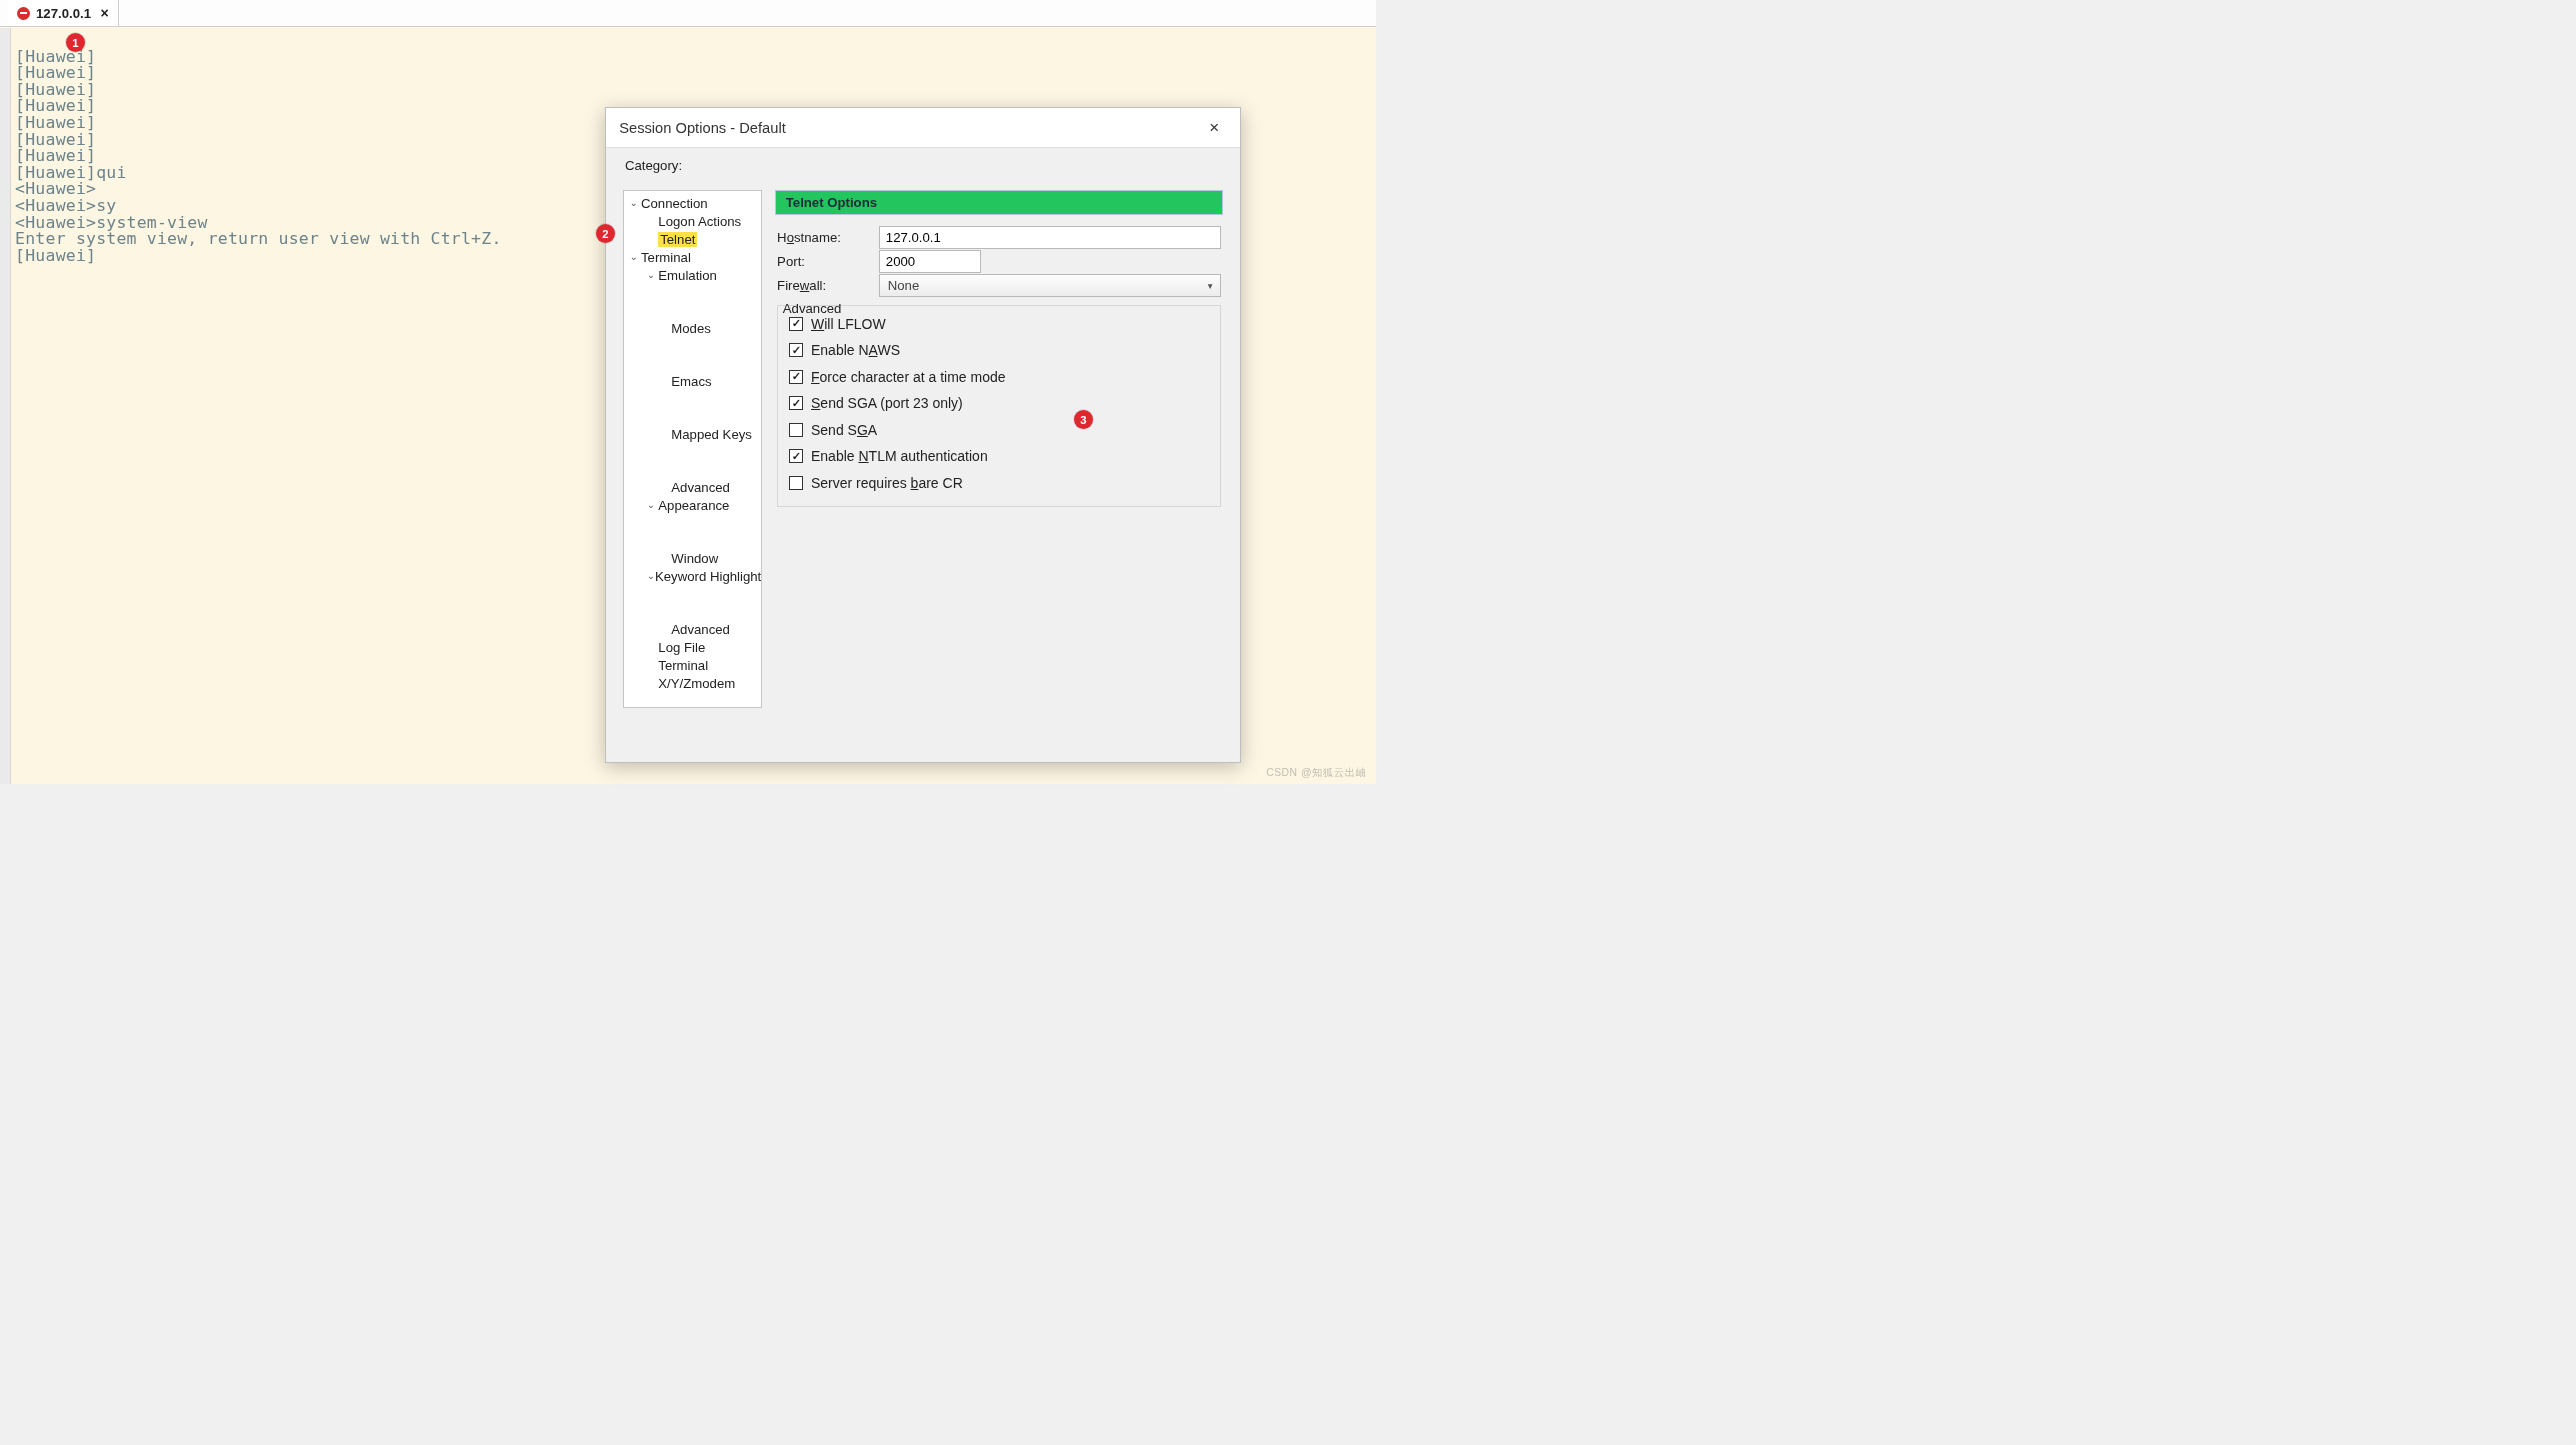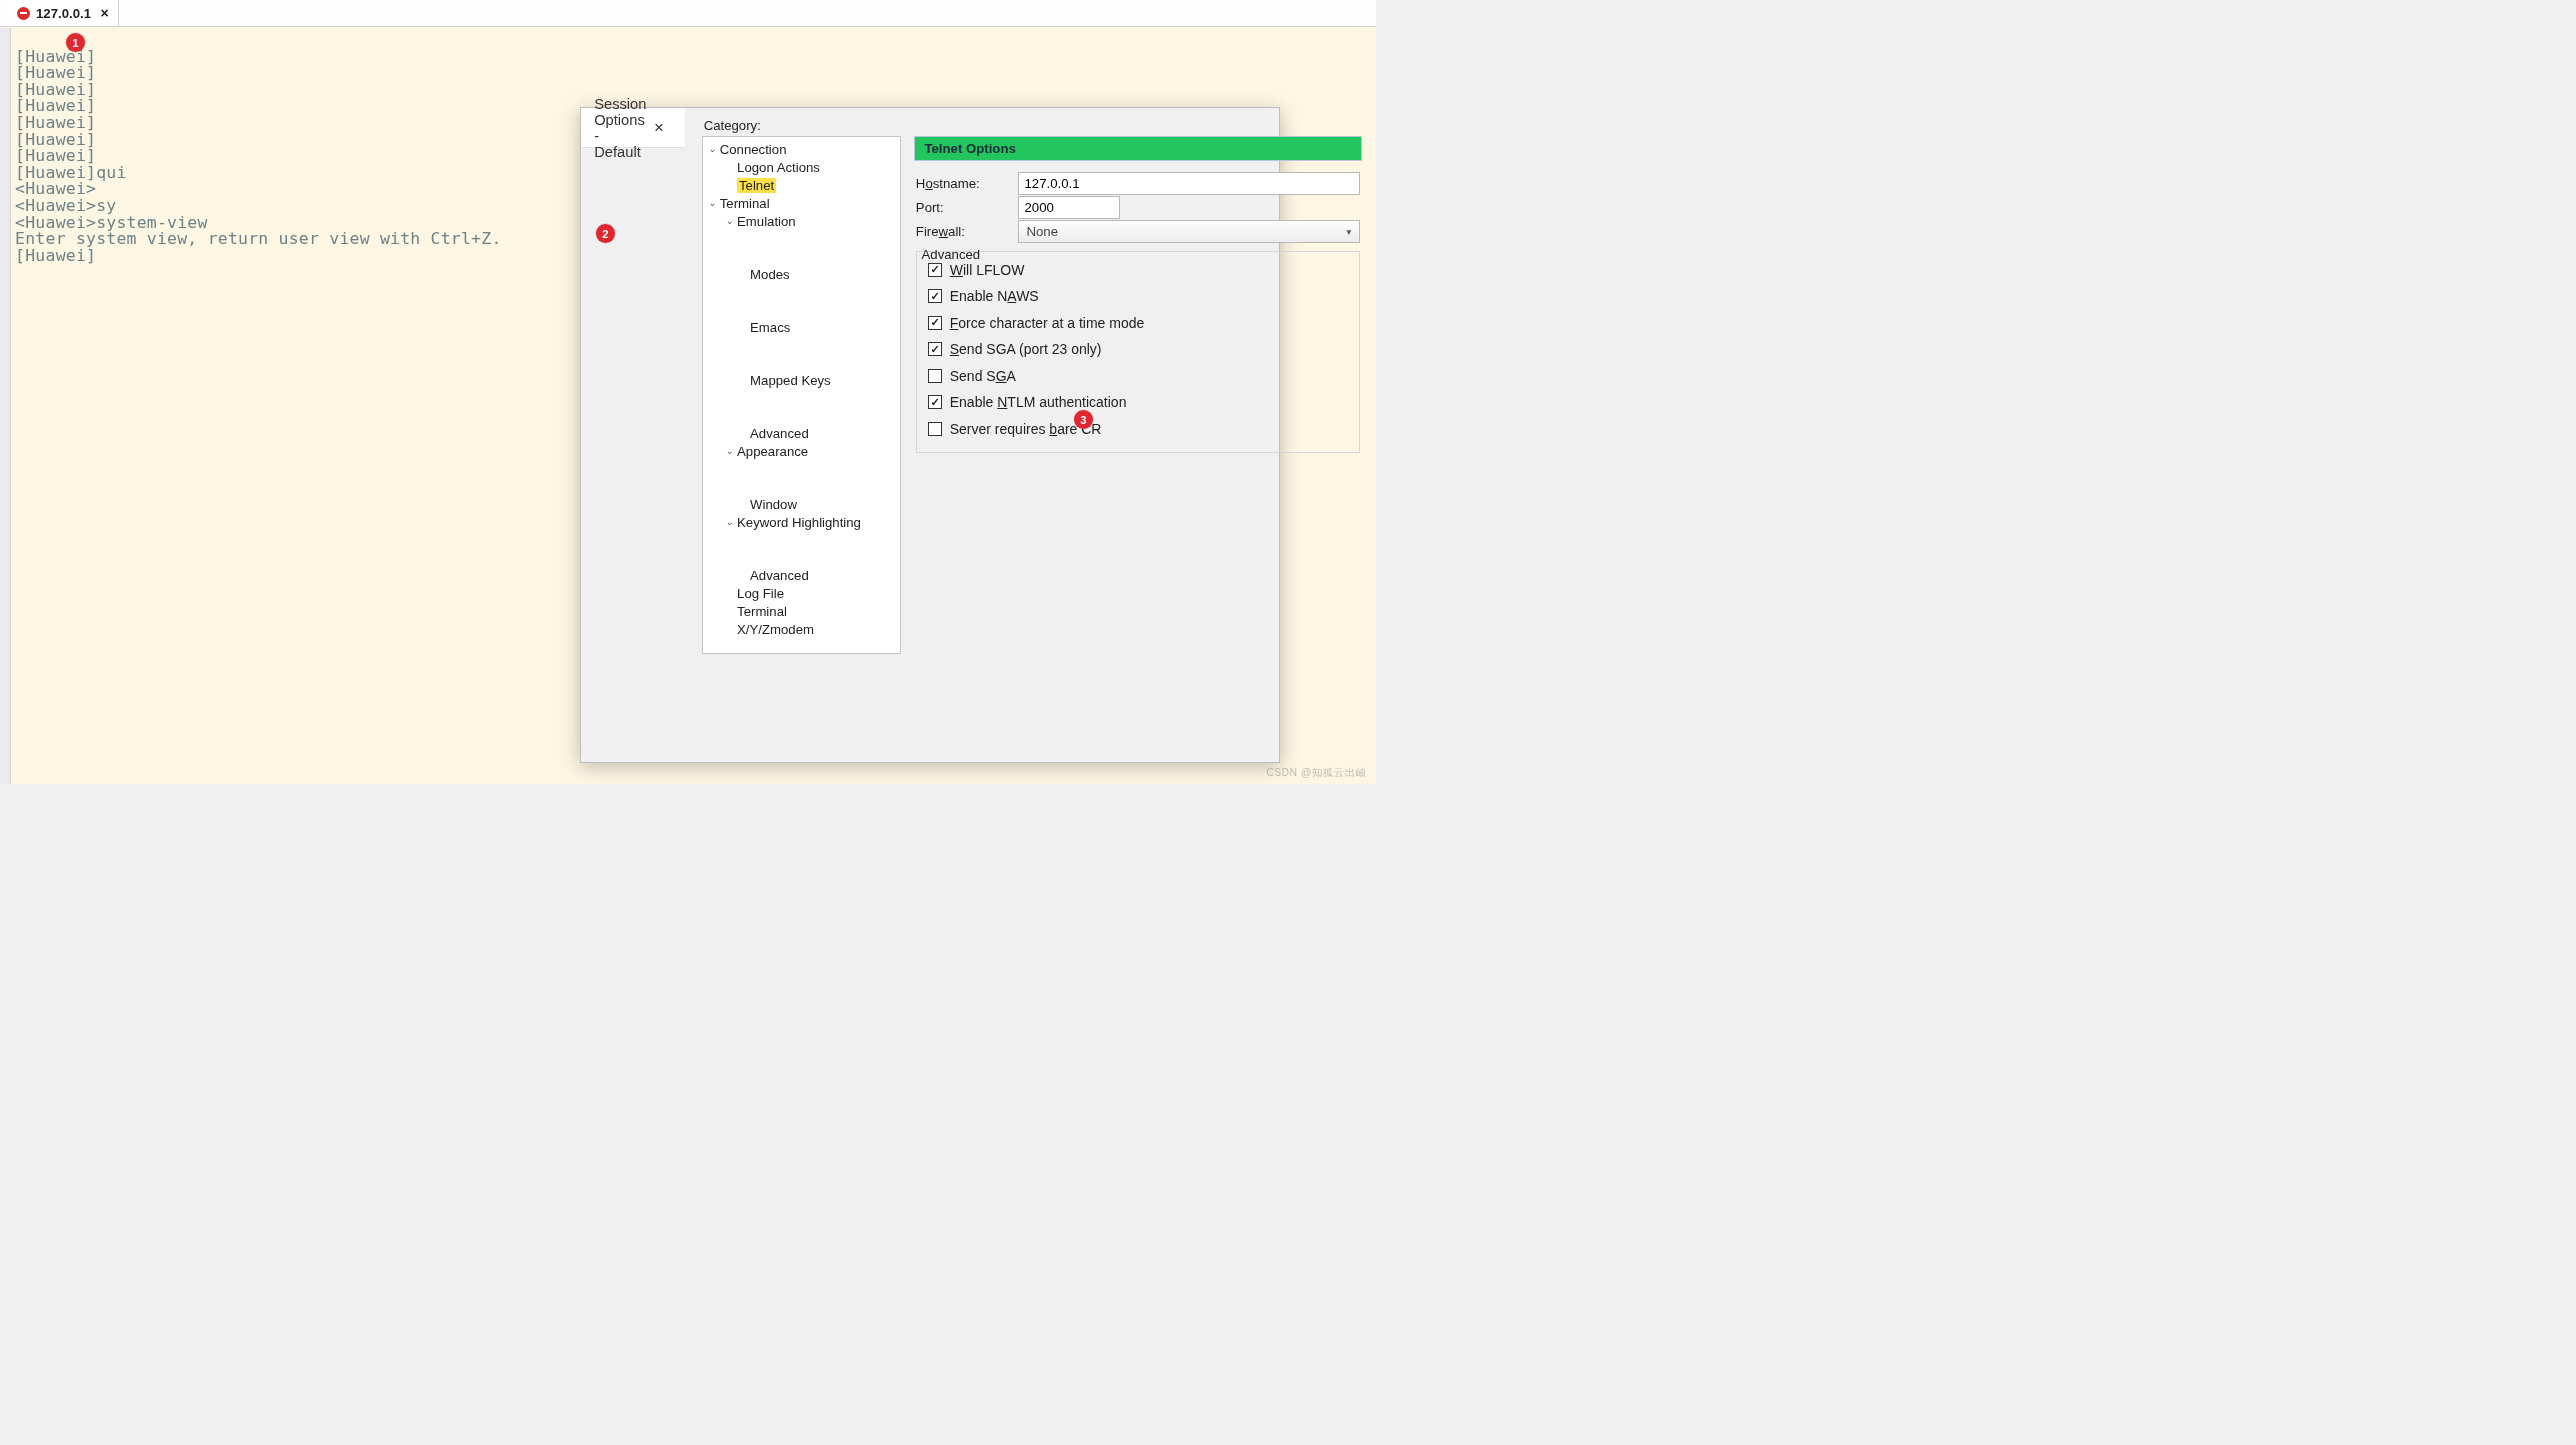--- a/index.html
+++ b/index.html
@@ -65,49 +65,49 @@
     line-height: 16.6px;
     color: #6c838a;
     white-space: pre;
     overflow: hidden;
     letter-spacing: 0.2px;
   }
 
   
   .dialog {
     position: absolute;
-    left: 580px;
+    left: 605px;
     top: 107px;
-    width: 700px;
+    width: 636px;
     height: 656px;
     background: #f0f0f0;
     border: 0.9px solid #bebebe;
     box-shadow: 0 3.8px 19px rgba(0,0,0,0.25);
     display: flex;
-    flex-direction: row;
+    flex-direction: column;
   }
   .dlg-titlebar {
     height: 40px;
     background: #ffffff;
     border-bottom: 0.9px solid #e0e0e0;
     display: flex;
     align-items: center;
     justify-content: space-between;
     padding: 0 13.2px;
   }
   .dlg-titlebar .title { font-size: 14.7px; color: #333; }
   .dlg-titlebar .close-x { font-size: 17px; color: #333; cursor: pointer; padding: 3.8px 7.6px; }
 
   .dlg-body {
     flex: 1;
     display: flex;
     flex-direction: column;
     padding: 9.5px 17px 0 17px;
   }
-  .cat-label { font-size: 13.2px; color: #222; margin-bottom: 3px; padding-left: 1.9px; }
+  .cat-label { font-size: 13.2px; color: #222; margin-bottom: 17px; padding-left: 1.9px; }
 
   .dlg-main {
     flex: 1;
     display: flex;
     gap: 13.2px;
   }
 
   .tree {
     width: 199px;
     height: 518px;

